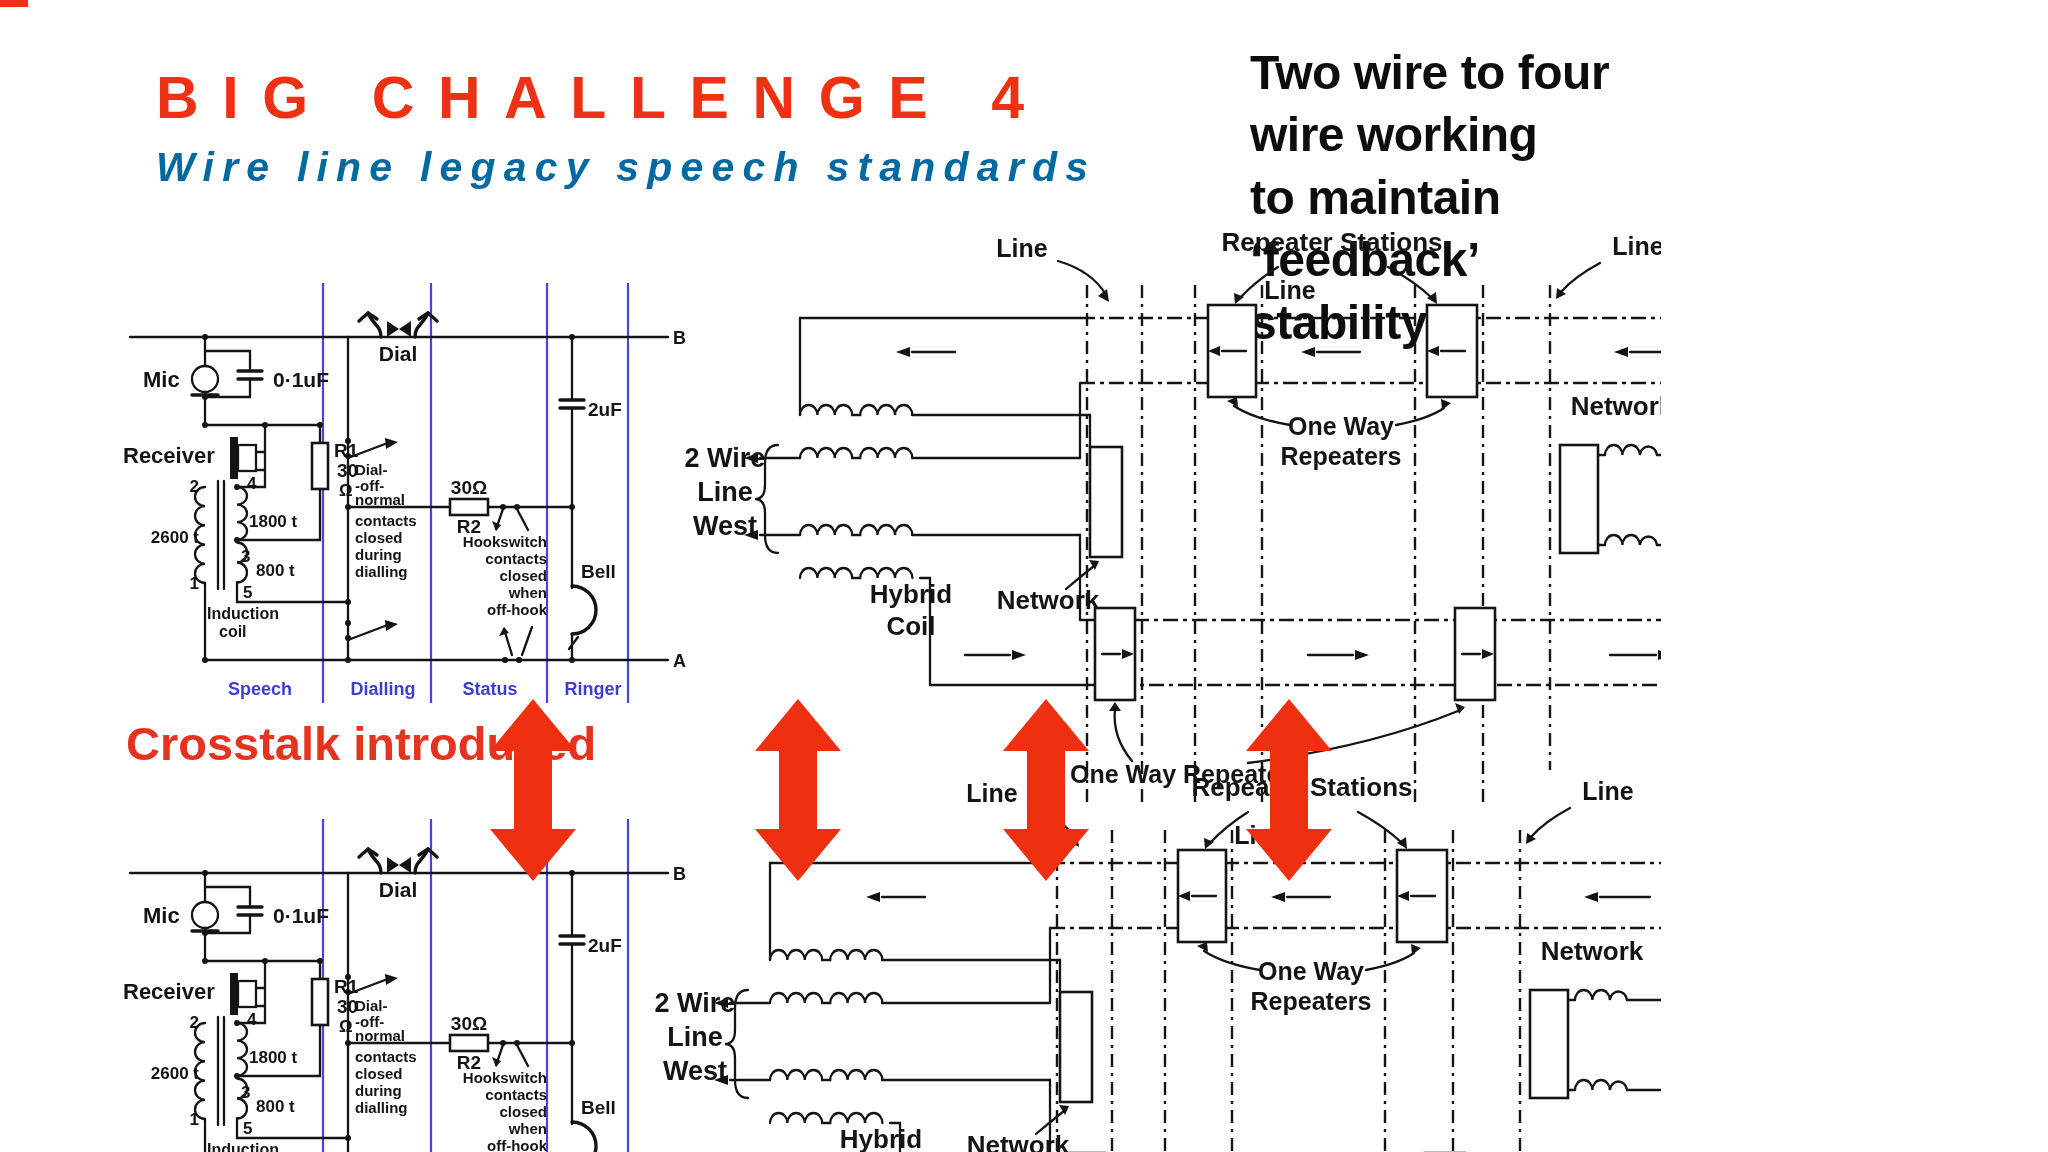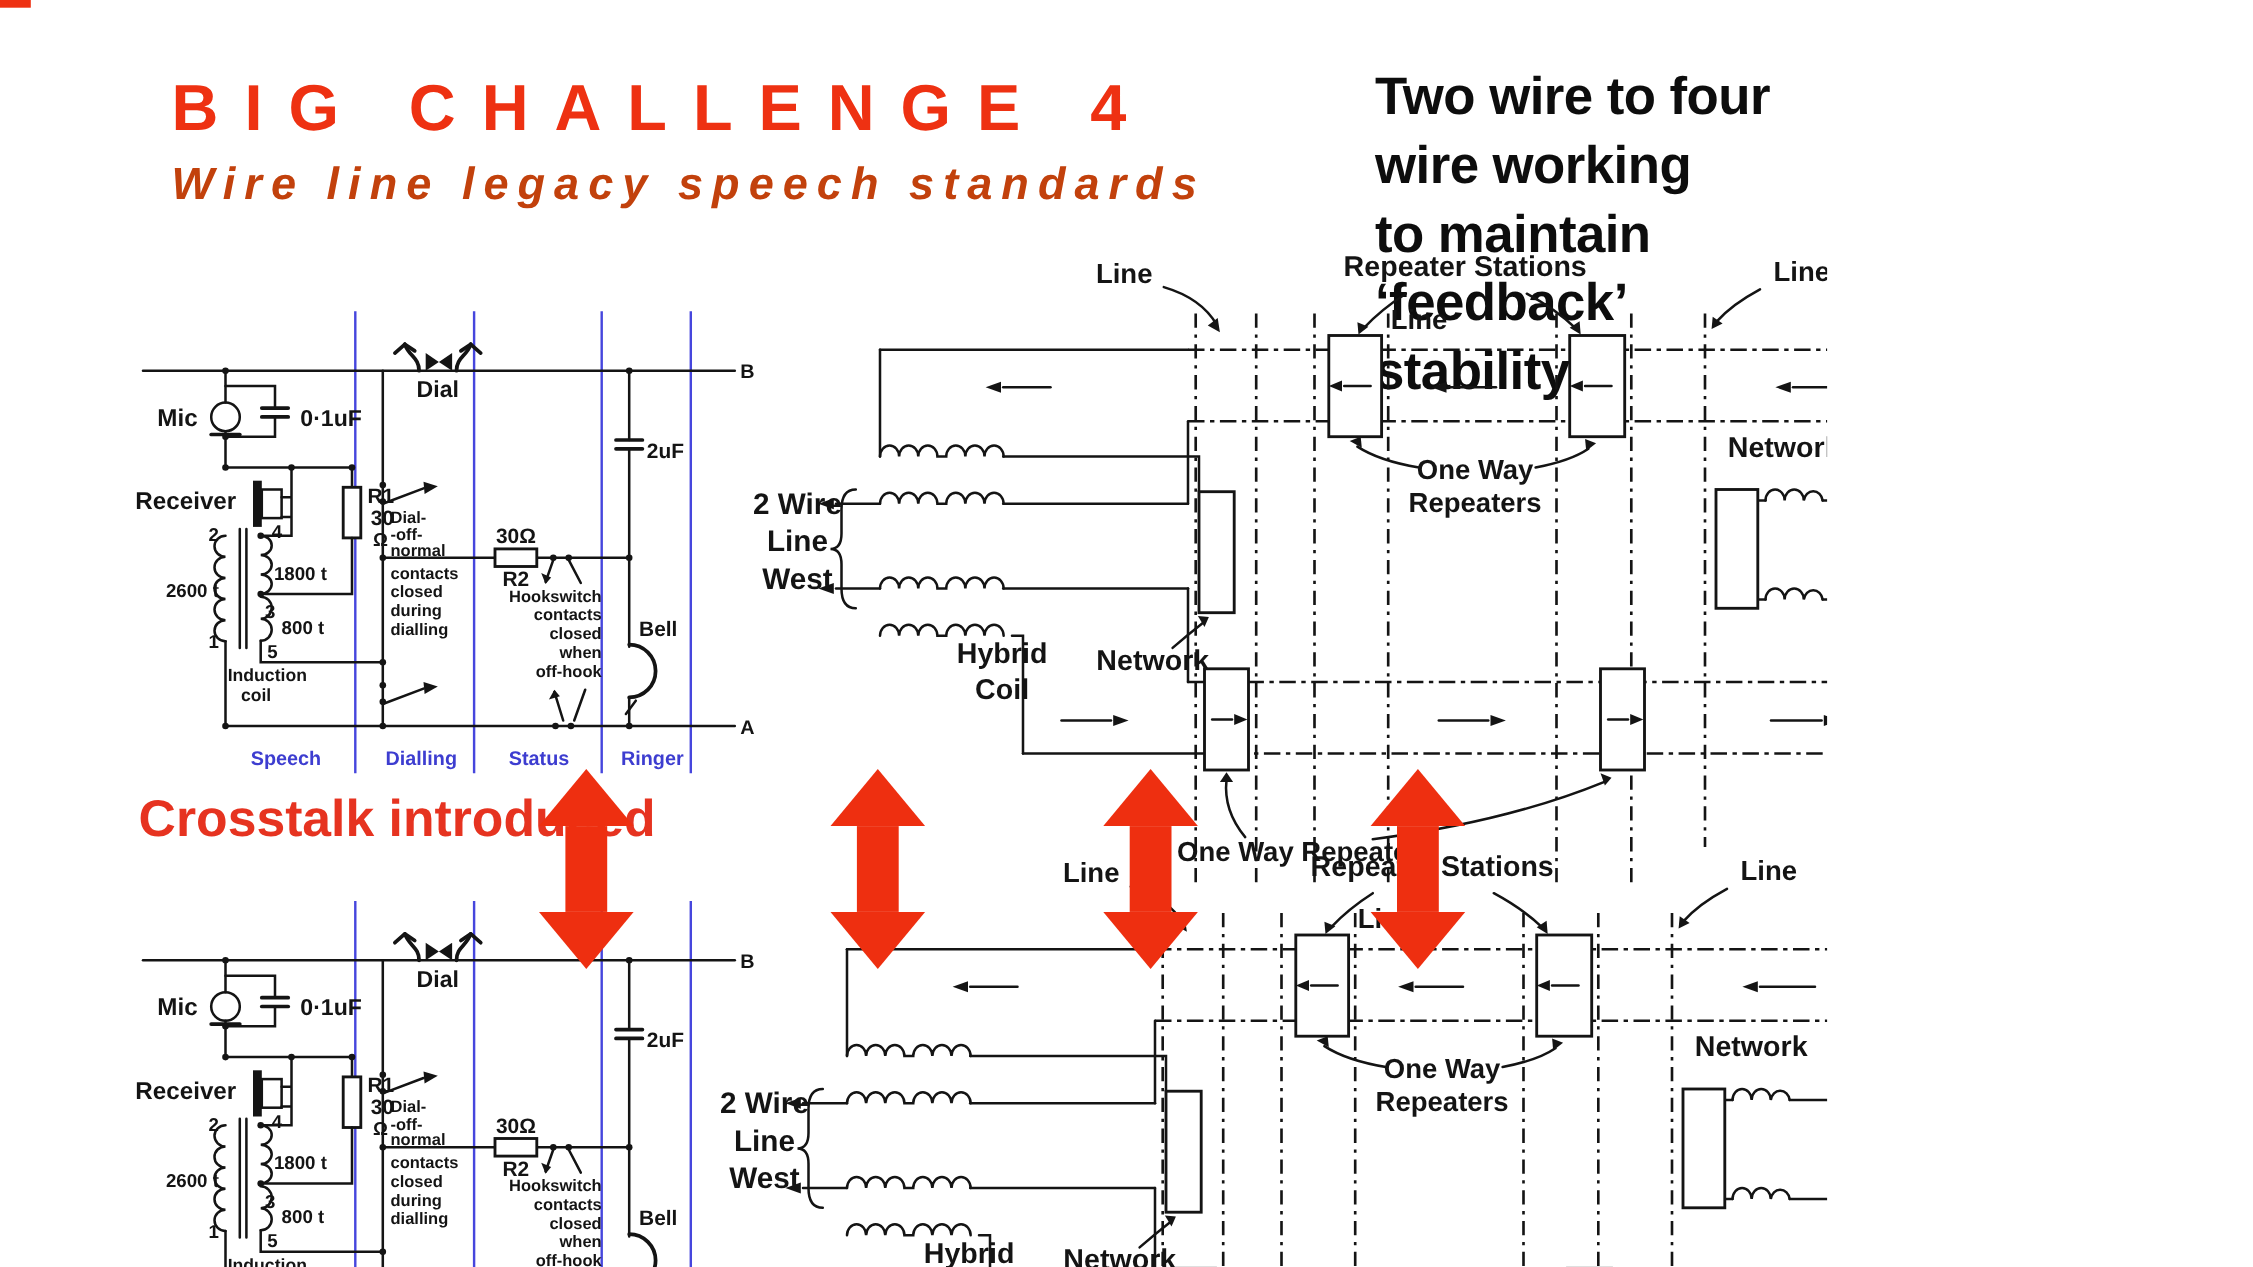--- a/index.html
+++ b/index.html
@@ -2,22 +2,22 @@
 <html><head>
 <meta charset="utf-8">
 <style>
   html,body{margin:0;padding:0;background:#fff;}
   #stage{position:relative;width:1661px;height:1152px;background:#fff;overflow:hidden;
          font-family:"Liberation Sans",sans-serif;}
   .abs{position:absolute;}
   #big-title{left:156px;top:64px;font-size:59px;font-weight:bold;color:#ee3112;
              letter-spacing:0.40em;white-space:nowrap;}
   #subtitle{left:156px;top:144px;font-size:41px;font-weight:bold;font-style:italic;
-            color:#c2410c;letter-spacing:0.20em;white-space:nowrap;}
-  #right-title{left:1250px;top:58px;font-size:48px;font-weight:800;color:#0d0d0d;
+            color:#0369a1;letter-spacing:0.20em;white-space:nowrap;}
+  #right-title{left:1250px;top:42px;font-size:48px;font-weight:800;color:#0d0d0d;
                line-height:1.30;letter-spacing:-0.5px;}
   #crosstalk{left:126px;top:706px;font-size:47px;font-weight:800;color:#e63320;
              line-height:75px;white-space:nowrap;}
   #corner-mark{left:0;top:0;width:28px;height:7px;background:#ee3112;}
   .redarrow{position:absolute;width:86px;height:182px;}
   .redarrow .hu{width:0;height:0;border-left:43px solid transparent;border-right:43px solid transparent;
                 border-bottom:52px solid #ee2f10;}
   .redarrow .sh{width:38px;height:78px;margin-left:24px;background:#ee2f10;}
   .redarrow .hd{width:0;height:0;border-left:43px solid transparent;border-right:43px solid transparent;
                 border-top:52px solid #ee2f10;}

